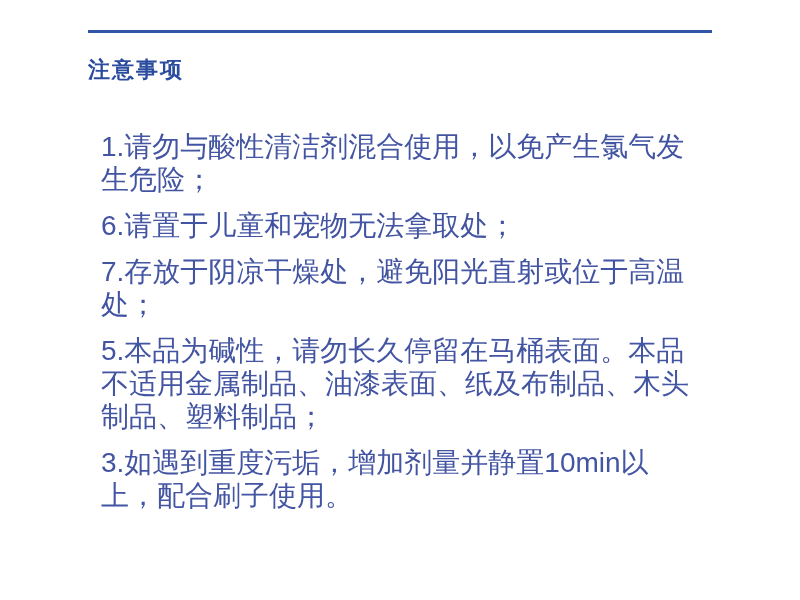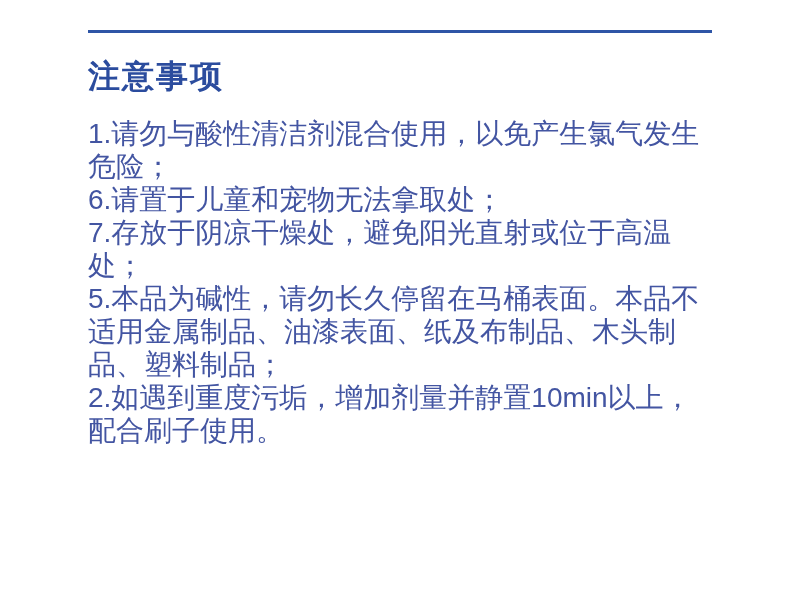--- a/index.html
+++ b/index.html
@@ -27,49 +27,49 @@
     left: 88px;
     top: 30px;
     width: 624px;
     height: 3px;
     background: var(--rule);
   }
   .title {
     position: absolute;
     left: 88px;
     top: 56px;
-    font-size: 32px;
+    font-size: 22px;
     font-weight: 700;
     letter-spacing: 2px;
     color: var(--title);
     line-height: 1.25;
     white-space: nowrap;
   }
   .notice-list {
     position: absolute;
     left: 88px;
     top: 117px;
     width: 626px;
     color: var(--body);
     font-size: 28px;
     line-height: 33px;
     font-weight: 400;
   }
   .notice-item {
-    margin: 0;
+    margin: 13px;
     word-break: break-all;
     overflow-wrap: break-word;
   }
 </style>
 </head>
 <body>
 
 <div class="page">
   <div class="rule"></div>
   <h1 class="title">注意事项</h1>
   <div class="notice-list">
     <p class="notice-item">1.请勿与酸性清洁剂混合使用，以免产生氯气发生危险；</p>
     <p class="notice-item">6.请置于儿童和宠物无法拿取处；</p>
     <p class="notice-item">7.存放于阴凉干燥处，避免阳光直射或位于高温处；</p>
     <p class="notice-item">5.本品为碱性，请勿长久停留在马桶表面。本品不适用金属制品、油漆表面、纸及布制品、木头制品、塑料制品；</p>
-    <p class="notice-item">2.如遇到重度污垢，增加剂量并静置10min以上，配合刷子使用。</p>
+    <p class="notice-item">3.如遇到重度污垢，增加剂量并静置10min以上，配合刷子使用。</p>
   </div>
 </div>
 
 </body></html>

